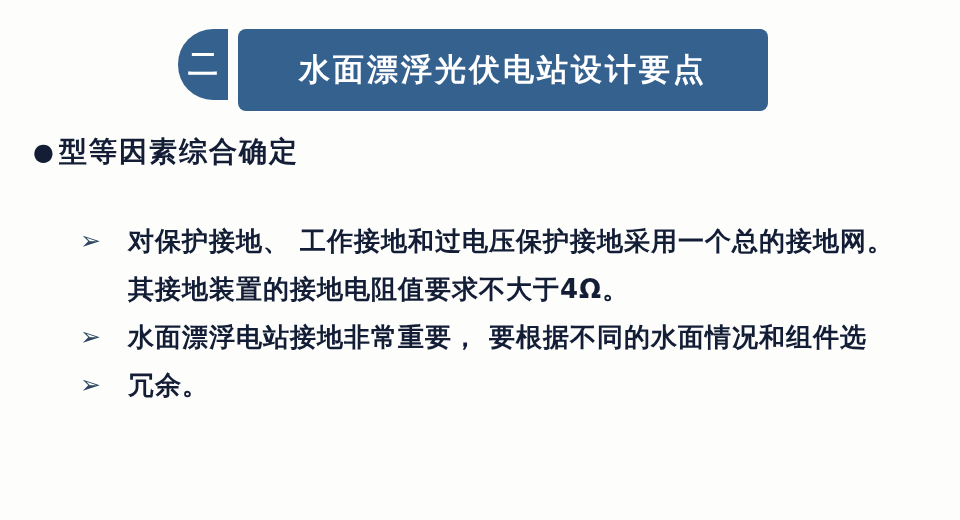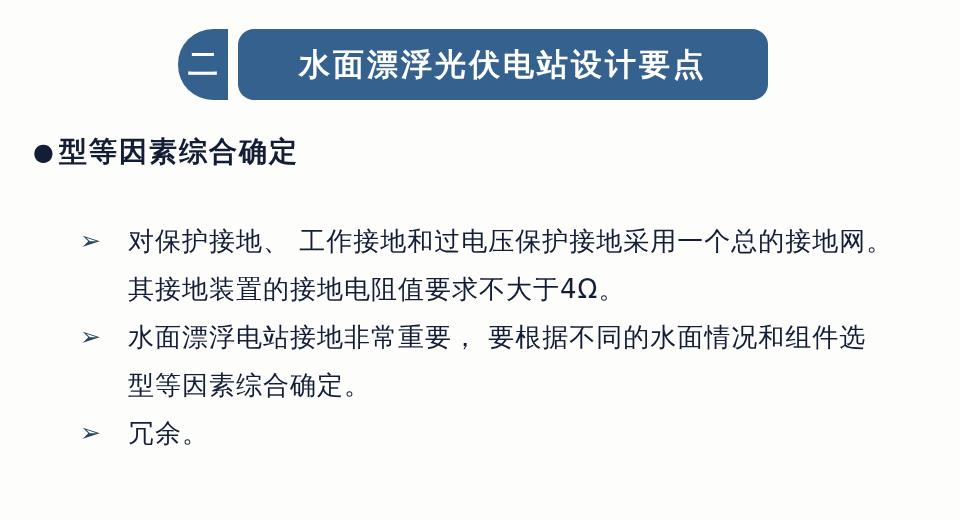--- a/index.html
+++ b/index.html
@@ -26,23 +26,23 @@
   }
   .section-num-box{
     width:50px;height:71px;
     background:var(--accent);
     border-radius:35px 0 0 35px;
     display:flex;align-items:center;justify-content:center;
     color:var(--title-text);
     font-size:30px;font-weight:bold;
   }
   .title-box{
-    width:530px;height:71px;
+    width:530px;height:82px;
     background:var(--accent);
-    border-radius:16px;
+    border-radius:8px;
     display:flex;align-items:center;justify-content:center;
     color:var(--title-text);
     font-size:31px;font-weight:bold;letter-spacing:3px;
     white-space:nowrap;
   }
   
   .heading{
     position:absolute;left:33px;top:133px;
     display:flex;align-items:center;
     color:var(--body-text);
@@ -60,21 +60,21 @@
     display:flex;align-items:flex-start;
   }
   .bullet .arrow{
     flex:0 0 48px;
     font-size:25px;line-height:48px;
     color:var(--arrow);
   }
   .bullet .lines{flex:1;}
   .bullet .line{
     font-size:26px;line-height:48px;
-    font-weight:normal;
+    font-weight:bold;
     color:var(--body-text);
     letter-spacing:1px;
     white-space:nowrap;
   }
 </style>
 </head>
 <body>
 
 <div class="slide">
 
@@ -99,21 +99,20 @@
       <div class="lines">
         <div class="line">对保护接地、 工作接地和过电压保护接地采用一个总的接地网。</div>
         <div class="line">其接地装置的接地电阻值要求不大于4Ω。</div>
       </div>
     </div>
 
     <div class="bullet">
       <span class="arrow">➢</span>
       <div class="lines">
         <div class="line">水面漂浮电站接地非常重要， 要根据不同的水面情况和组件选</div>
-        <div class="line">型等因素综合确定。</div>
       </div>
     </div>
 
     <div class="bullet">
       <span class="arrow">➢</span>
       <div class="lines">
         <div class="line">冗余。</div>
       </div>
     </div>
 

